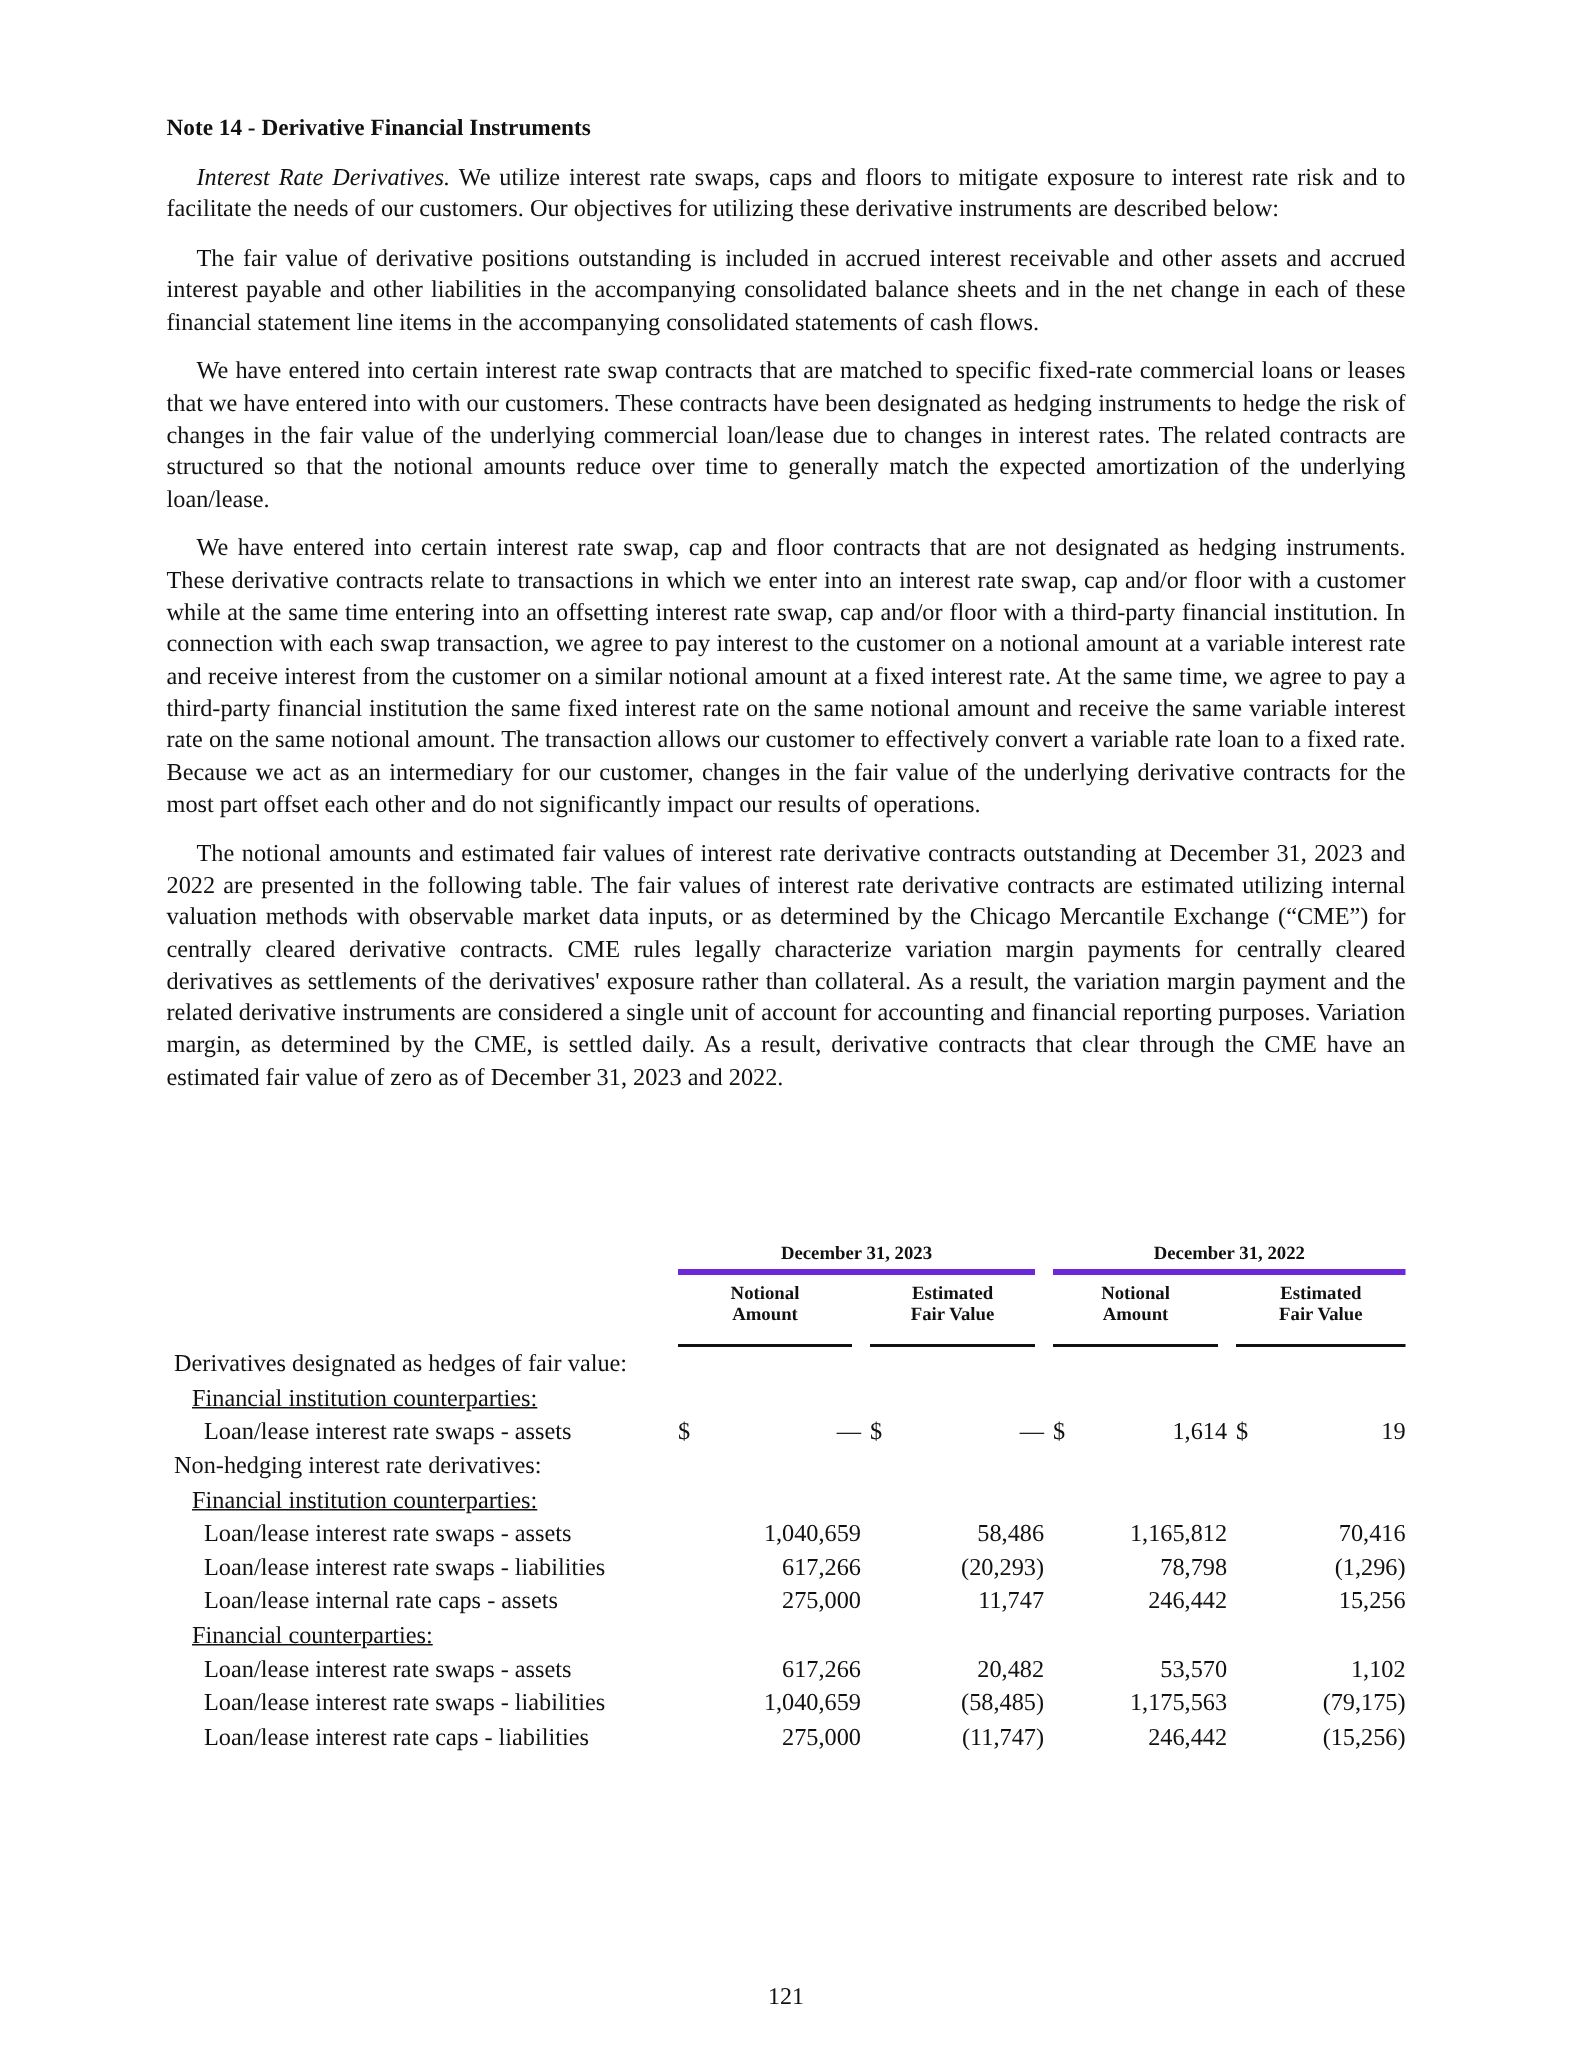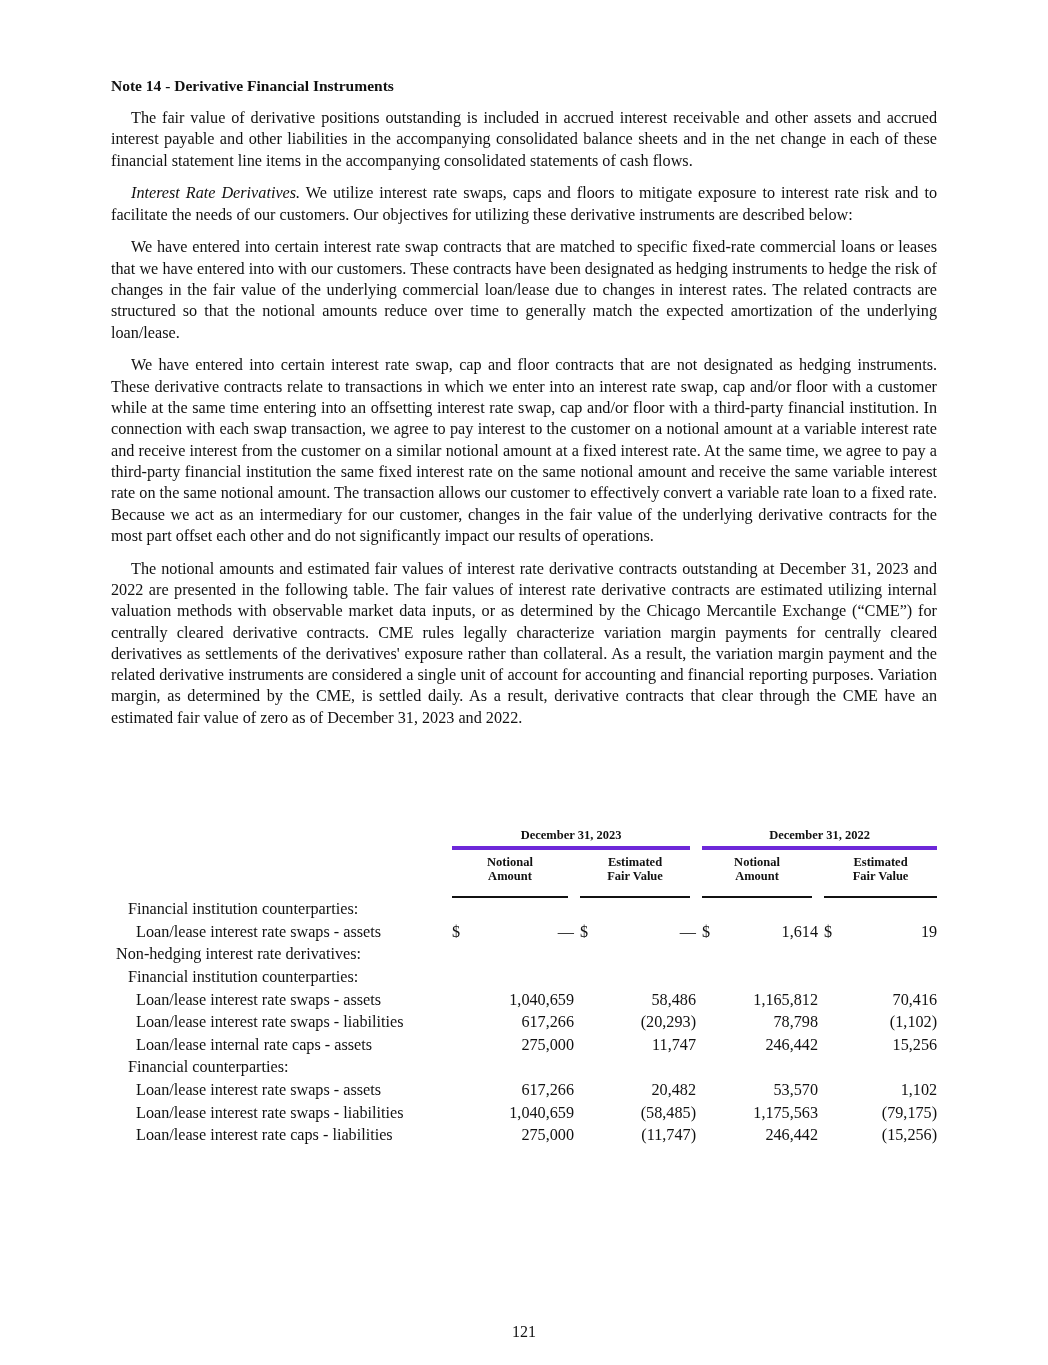--- a/index.html
+++ b/index.html
@@ -75,40 +75,40 @@
     }
     .hdr-sub span.u {
       display: block;
       border-bottom: 2px solid #111;
       padding-bottom: 13px;
     }
     .gap-l { padding-left: 6px !important; }
     .gap-r { padding-right: 6px !important; }
     .lbl { text-align: left; font-size: 16.2px; }
     .ind1 { padding-left: 5px !important; }
-    .ind2 { padding-left: 17px !important; }
+    .ind2 { padding-left: 17px !important; text-decoration: underline; }
     .ind3 { padding-left: 25px !important; }
     .dollar { text-align: left; font-size: 16.2px; }
     .num { text-align: right; font-size: 16.2px; }
     .pageno {
       position: absolute;
       left: 0;
       width: 1048px;
       top: 1321px;
       text-align: center;
       font-size: 16px;
     }
   </style>
 </head>
 <body>
 
 <div class="page">
   <div class="note-title">Note 14 - Derivative Financial Instruments</div>
+  <p class="para"><span class="italic">Interest Rate Derivatives.</span><span> We utilize interest rate swaps, caps and floors to mitigate exposure to interest rate risk and to facilitate the needs of our customers. Our objectives for utilizing these derivative instruments are described below:</span></p>
   <p class="para">The fair value of derivative positions outstanding is included in accrued interest receivable and other assets and accrued interest payable and other liabilities in the accompanying consolidated balance sheets and in the net change in each of these financial statement line items in the accompanying consolidated statements of cash flows.</p>
-  <p class="para"><span class="italic">Interest Rate Derivatives.</span><span> We utilize interest rate swaps, caps and floors to mitigate exposure to interest rate risk and to facilitate the needs of our customers. Our objectives for utilizing these derivative instruments are described below:</span></p>
   <p class="para">We have entered into certain interest rate swap contracts that are matched to specific fixed-rate commercial loans or leases that we have entered into with our customers. These contracts have been designated as hedging instruments to hedge the risk of changes in the fair value of the underlying commercial loan/lease due to changes in interest rates. The related contracts are structured so that the notional amounts reduce over time to generally match the expected amortization of the underlying loan/lease.</p>
   <p class="para">We have entered into certain interest rate swap, cap and floor contracts that are not designated as hedging instruments. These derivative contracts relate to transactions in which we enter into an interest rate swap, cap and/or floor with a customer while at the same time entering into an offsetting interest rate swap, cap and/or floor with a third-party financial institution. In connection with each swap transaction, we agree to pay interest to the customer on a notional amount at a variable interest rate and receive interest from the customer on a similar notional amount at a fixed interest rate. At the same time, we agree to pay a third-party financial institution the same fixed interest rate on the same notional amount and receive the same variable interest rate on the same notional amount. The transaction allows our customer to effectively convert a variable rate loan to a fixed rate. Because we act as an intermediary for our customer, changes in the fair value of the underlying derivative contracts for the most part offset each other and do not significantly impact our results of operations.</p>
   <p class="para">The notional amounts and estimated fair values of interest rate derivative contracts outstanding at December 31, 2023 and 2022 are presented in the following table. The fair values of interest rate derivative contracts are estimated utilizing internal valuation methods with observable market data inputs, or as determined by the Chicago Mercantile Exchange (“CME”) for centrally cleared derivative contracts. CME rules legally characterize variation margin payments for centrally cleared derivatives as settlements of the derivatives' exposure rather than collateral. As a result, the variation margin payment and the related derivative instruments are considered a single unit of account for accounting and financial reporting purposes. Variation margin, as determined by the CME, is settled daily. As a result, derivative contracts that clear through the CME have an estimated fair value of zero as of December 31, 2023 and 2022.</p>
 </div>
 
 <div class="deriv-table">
   <table class="t">
     <colgroup>
       <col style="width:341px">
       <col style="width:14px">
@@ -139,20 +139,24 @@
             <span class="u" style="margin-right:6px"><span>Estimated</span><br><span>Fair Value</span></span>
           </td>
       <td colspan="2" class="hdr-sub gap-l">
             <span class="u" style="margin-right:6px"><span>Notional</span><br><span>Amount</span></span>
           </td>
       <td colspan="2" class="hdr-sub gap-l">
             <span class="u"><span>Estimated</span><br><span>Fair Value</span></span>
           </td>
     </tr>
 
+    <tr>
+      <td class="lbl ind1">Derivatives designated as hedges of fair value:</td>
+      <td colspan="8"></td>
+    </tr>
 
     <tr>
       <td class="lbl ind2">Financial institution counterparties:</td>
       <td colspan="8"></td>
     </tr>
 
     <tr>
       <td class="lbl ind3">Loan/lease interest rate swaps - assets</td>
       <td class="dollar">$</td>
       <td class="num">—</td>
@@ -188,21 +192,21 @@
 
     <tr>
       <td class="lbl ind3">Loan/lease interest rate swaps - liabilities</td>
       <td></td>
       <td class="num">617,266</td>
       <td></td>
       <td class="num">(20,293)</td>
       <td></td>
       <td class="num">78,798</td>
       <td></td>
-      <td class="num">(1,102)</td>
+      <td class="num">(1,296)</td>
     </tr>
 
     <tr>
       <td class="lbl ind3">Loan/lease internal rate caps - assets</td>
       <td></td>
       <td class="num">275,000</td>
       <td></td>
       <td class="num">11,747</td>
       <td></td>
       <td class="num">246,442</td>

